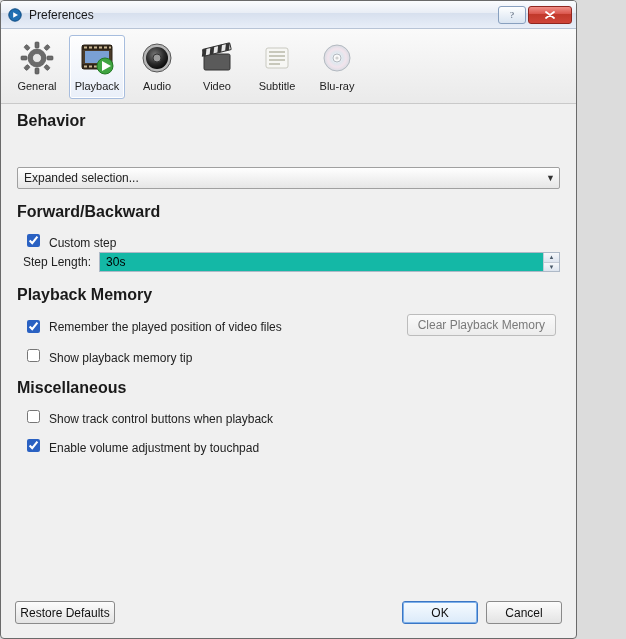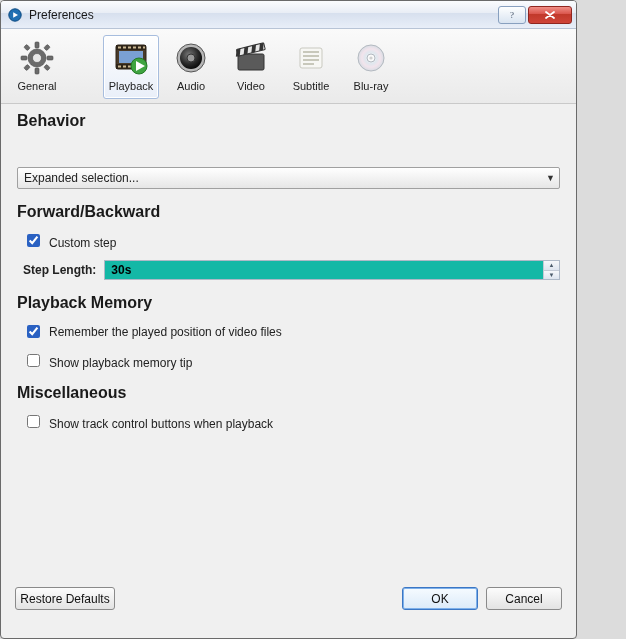--- a/index.html
+++ b/index.html
@@ -63,21 +63,20 @@
     padding: 4px 2px 6px 2px;
     border: 1px solid transparent;
     border-radius: 3px;
     display: flex; flex-direction: column; align-items: center; gap: 4px;
     font-size: 11px; color: #222;
   }
   .tool-item.selected {
     background: linear-gradient(to bottom, #fefefe, #e9eff9);
     border: 1px solid #a7bdde;
     box-shadow: inset 0 0 0 1px #ffffff;
-    margin-left: 34px;
   }
   .tool-icon {
     width: 36px; height: 36px;
     display: inline-flex; align-items: center; justify-content: center;
   }
 
   .content {
     flex: 1;
     padding: 8px 16px 4px 16px;
     display: flex; flex-direction: column;
@@ -110,21 +109,21 @@
   .wide-select .chev {
     position: absolute; right: 4px; top: 50%; transform: translateY(-50%);
     color: #333; font-size: 9px;
   }
   .row { display: flex; align-items: flex-end; gap: 6px; padding-left: 6px; margin-top: 10px; }
   .row.between { justify-content: space-between; padding-right: 4px; }
   input[type="checkbox"] {
     width: 13px; height: 13px; accent-color: #2a61c2;
   }
   .label { color: #222; }
-  .step-row { display: flex; align-items: center; gap: 8px; padding-left: 6px; margin-top: 10px; font-weight: bold; }
+  .step-row { display: flex; align-items: center; gap: 8px; padding-left: 6px; margin-top: 2px; }
   .spin {
     flex: 1;
     height: 20px;
     border: 1px solid #aeb9c7;
     background: #14b8a6;
     display: flex; align-items: center;
     padding: 0 18px 0 6px;
     position: relative;
     font-size: 12px;
   }
@@ -145,21 +144,21 @@
     padding: 0 10px;
     border: 1px solid #bcbcbc;
     background: linear-gradient(to bottom, #fafafa, #ececec);
     border-radius: 3px;
     color: #7a7a7a;
     font-size: 12px;
     display: inline-flex; align-items: center;
   }
 
   .footer {
-    padding: 10px 14px 28px 14px;
+    padding: 10px 14px 14px 14px;
     display: flex; align-items: center;
     gap: 8px;
   }
   .footer .spacer { flex: 1; }
   .btn {
     min-width: 76px; height: 23px;
     border: 1px solid #8a8a8a;
     background: linear-gradient(to bottom, #fcfcfc, #e3e3e3);
     border-radius: 3px;
     font-size: 12px;
@@ -354,32 +353,39 @@
       </div>
     </div>
 
     <div class="section">
       <div class="section-title">Playback Memory</div>
       <div class="row between">
         <span style="display:flex;align-items:center;gap:6px;">
           <input type="checkbox" checked="" style="">
           <span class="label">Remember the played position of video files</span>
         </span>
+        <span class="ghost-btn">
+          <span>Clear Playback Memory</span>
+        </span>
       </div>
       <div class="row">
         <input type="checkbox" style="">
         <span class="label">Show playback memory tip</span>
       </div>
     </div>
 
     <div class="section">
       <div class="section-title">Miscellaneous</div>
       <div class="row">
         <input type="checkbox" style="">
         <span class="label">Show track control buttons when playback</span>
+      </div>
+      <div class="row">
+        <input type="checkbox" checked="" style="">
+        <span class="label">Enable volume adjustment by touchpad</span>
       </div>
     </div>
 
   </div>
 
   <div class="footer">
     <span class="btn restore">
       <span>Restore Defaults</span>
     </span>
     <span class="spacer"></span>

